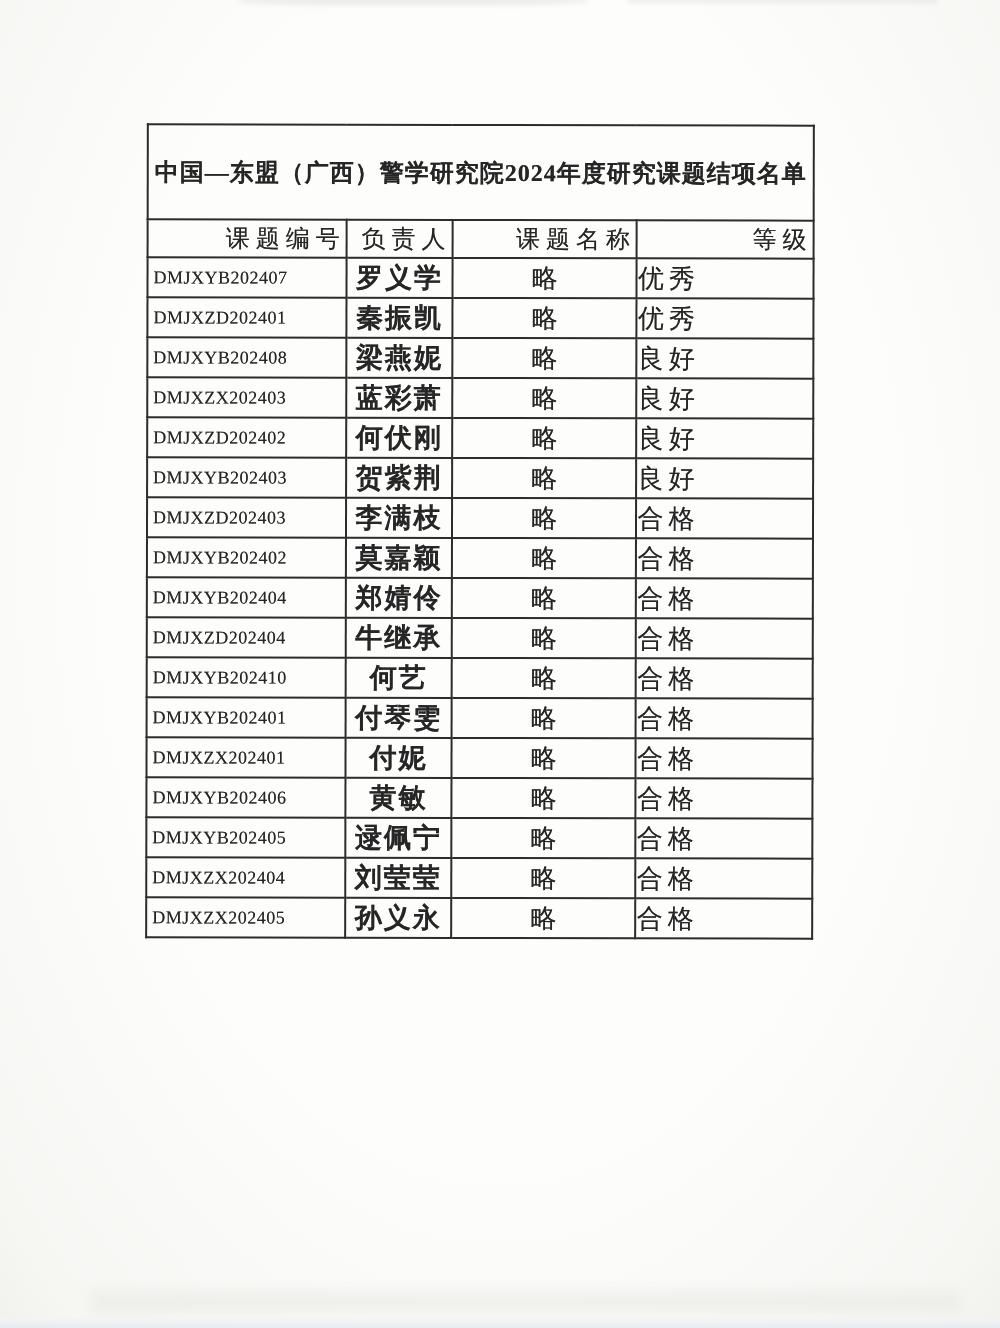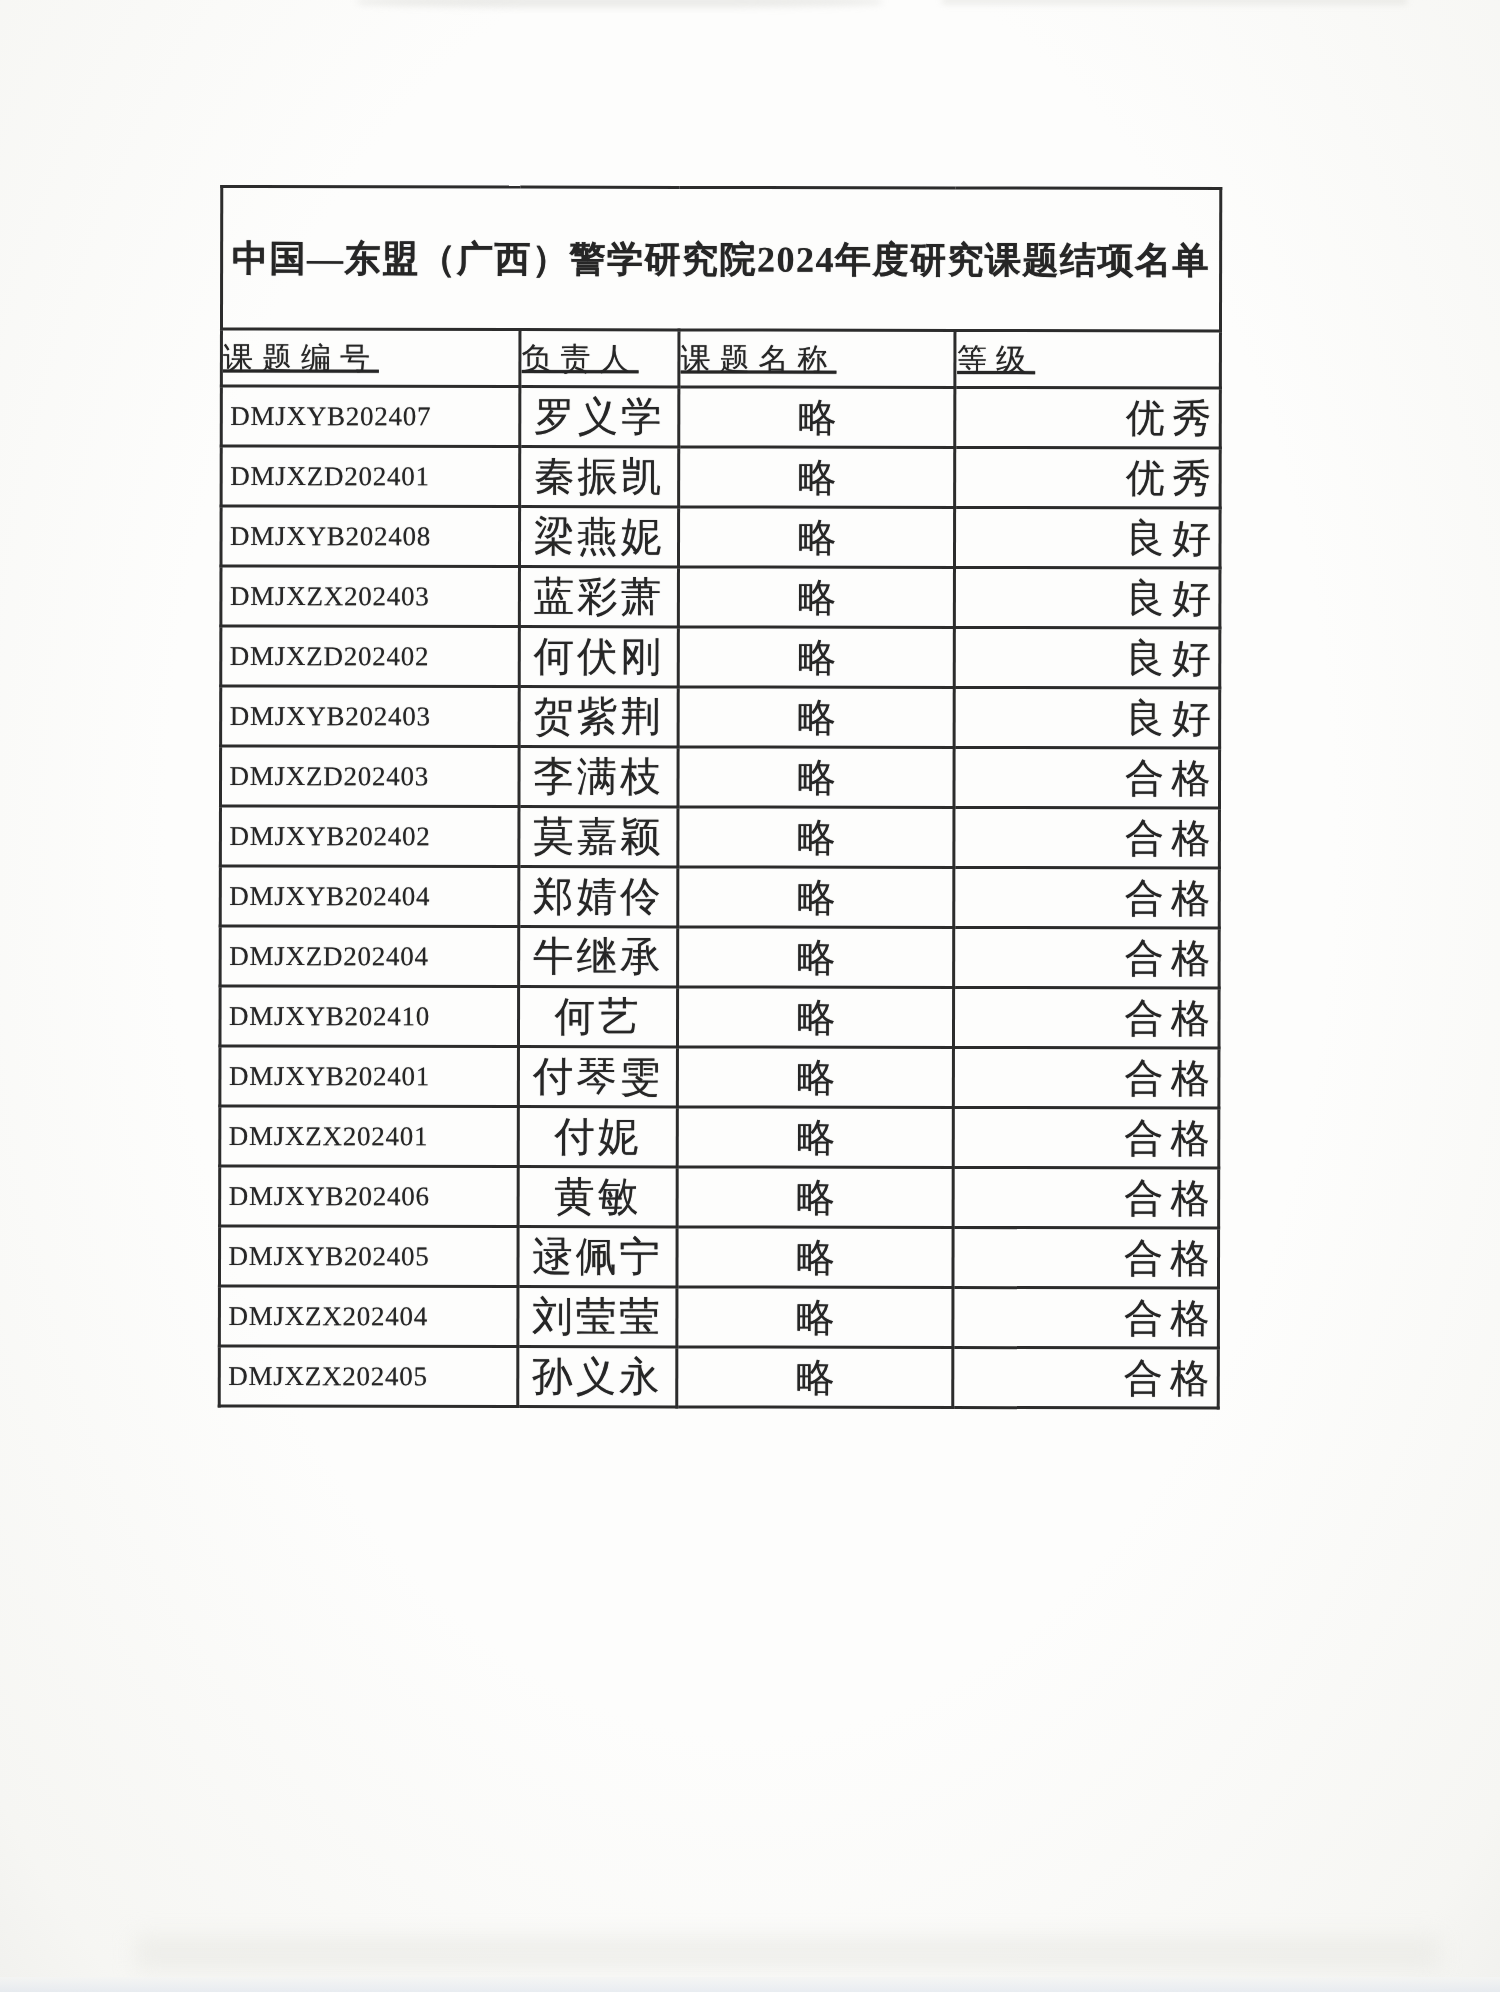--- a/index.html
+++ b/index.html
@@ -81,48 +81,48 @@
   th.title-cell {
     height: 93px;
     font-size: 24px;
     font-weight: bold;
     text-align: center;
     letter-spacing: 1px;
     padding: 0 4px;
   }
   tr.head-row th {
     height: 36px;
-    font-size: 20px;
+    font-size: 24px;
     font-weight: normal;
-    text-align: left;
+    text-align: right;
     letter-spacing: 6px;
     padding: 0;
-    text-decoration: underline;
   }
   tbody td {
     height: 38px;
     padding: 0;
   }
   tbody td.c0 {
     text-align: left;
     padding-left: 5px;
     font-size: 18px;
     letter-spacing: 0.5px;
   }
   tbody td.c1 {
     text-align: center;
     font-size: 27px;
     letter-spacing: 2px;
+    font-weight: bold;
   }
   tbody td.c2 {
     text-align: center;
     font-size: 26px;
   }
   tbody td.c3 {
-    text-align: right;
+    text-align: left;
     font-size: 26px;
     letter-spacing: 5px;
   }
 </style>
 </head>
 <body>
 
 <div class="page">
   <div class="smudge-top-left"></div>
   <div class="smudge-top-right"></div>

